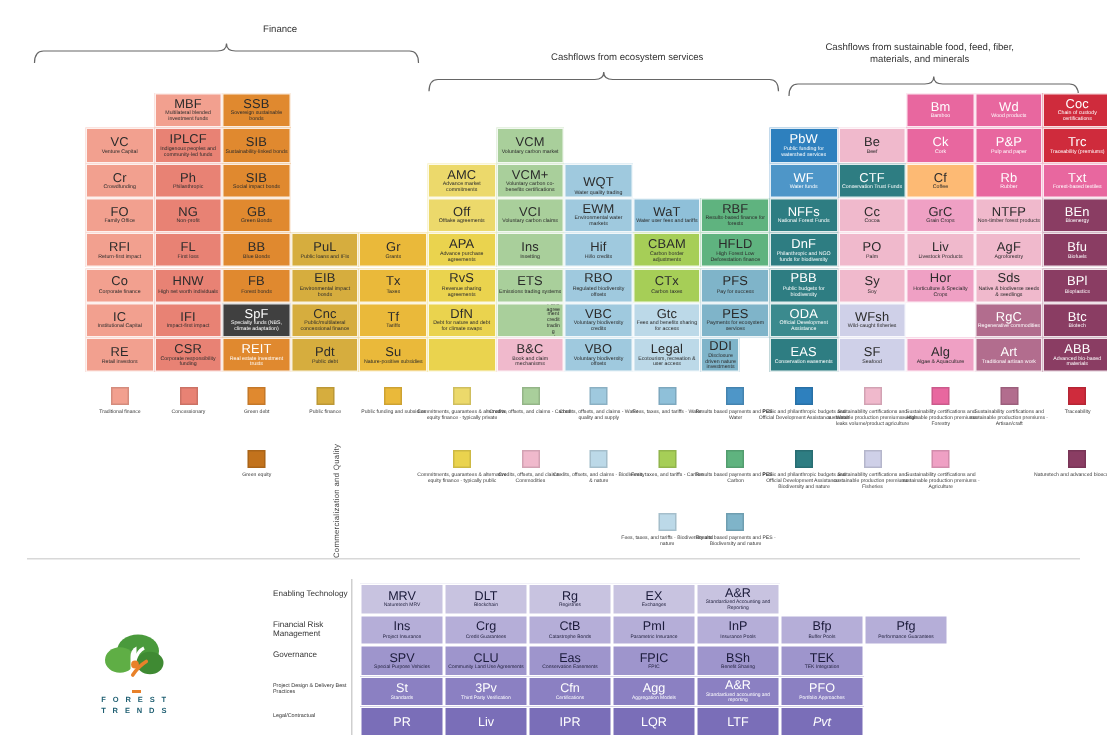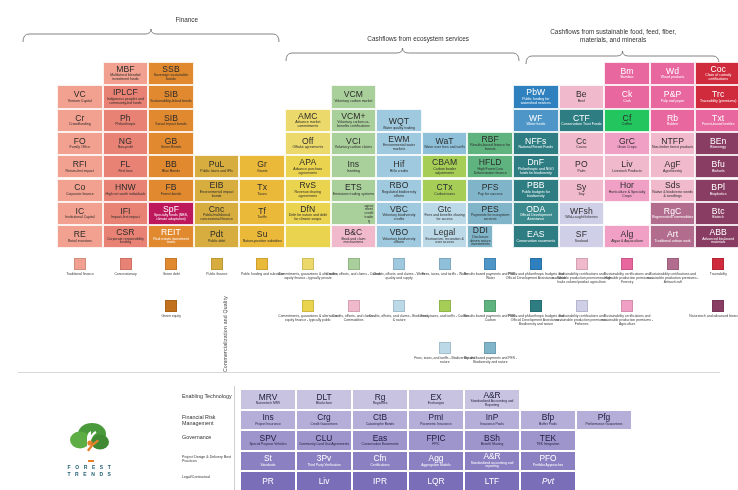--- a/index.html
+++ b/index.html
@@ -170,21 +170,21 @@
         <div class="nm">Water quality trading</div>
       </div>
       <div class="cell dk" style="left: 456px; top: 46.6px; width: 45.6px; height: 23.3px; background: rgb(78, 150, 200);">
         <div class="sym">WF</div>
         <div class="nm">Water funds</div>
       </div>
       <div class="cell dk" style="left: 501.6px; top: 46.6px; width: 45.6px; height: 23.3px; background: rgb(46, 125, 130);">
         <div class="sym">CTF</div>
         <div class="nm">Conservation Trust Funds</div>
       </div>
-      <div class="cell lt" style="left: 547.2px; top: 46.6px; width: 45.6px; height: 23.3px; background: #22c55e;">
+      <div class="cell lt" style="left: 547.2px; top: 46.6px; width: 45.6px; height: 23.3px; background: #fdba74;">
         <div class="sym">Cf</div>
         <div class="nm">Coffee</div>
       </div>
       <div class="cell dk" style="left: 592.8px; top: 46.6px; width: 45.6px; height: 23.3px; background: rgb(232, 103, 159);">
         <div class="sym">Rb</div>
         <div class="nm">Rubber</div>
       </div>
       <div class="cell dk" style="left: 638.4px; top: 46.6px; width: 45.6px; height: 23.3px; background: rgb(232, 103, 159);">
         <div class="sym">Txt</div>
         <div class="nm">Forest-based textiles</div>
@@ -362,21 +362,21 @@
         <div class="nm">Bioplastics</div>
       </div>
       <div class="cell lt" style="left: 0px; top: 139.8px; width: 45.6px; height: 23.3px; background: rgb(242, 160, 143);">
         <div class="sym">IC</div>
         <div class="nm">Institutional Capital</div>
       </div>
       <div class="cell lt" style="left: 45.6px; top: 139.8px; width: 45.6px; height: 23.3px; background: rgb(232, 130, 116);">
         <div class="sym">IFI</div>
         <div class="nm">Impact-first impact</div>
       </div>
-      <div class="cell dk" style="left: 91.2px; top: 139.8px; width: 45.6px; height: 23.3px; background: #be185d;">
+      <div class="cell dk" style="left: 91.2px; top: 139.8px; width: 45.6px; height: 23.3px; background: #404040;">
         <div class="sym">SpF</div>
         <div class="nm">Specialty funds (NBS, climate adaptation)</div>
       </div>
       <div class="cell lt" style="left: 136.8px; top: 139.8px; width: 45.6px; height: 23.3px; background: rgb(214, 173, 62);">
         <div class="sym">Cnc</div>
         <div class="nm">Public/multilateral concessional finance</div>
       </div>
       <div class="cell lt" style="left: 182.4px; top: 139.8px; width: 45.6px; height: 23.3px; background: rgb(234, 185, 58);">
         <div class="sym">Tf</div>
         <div class="nm">Tariffs</div>

